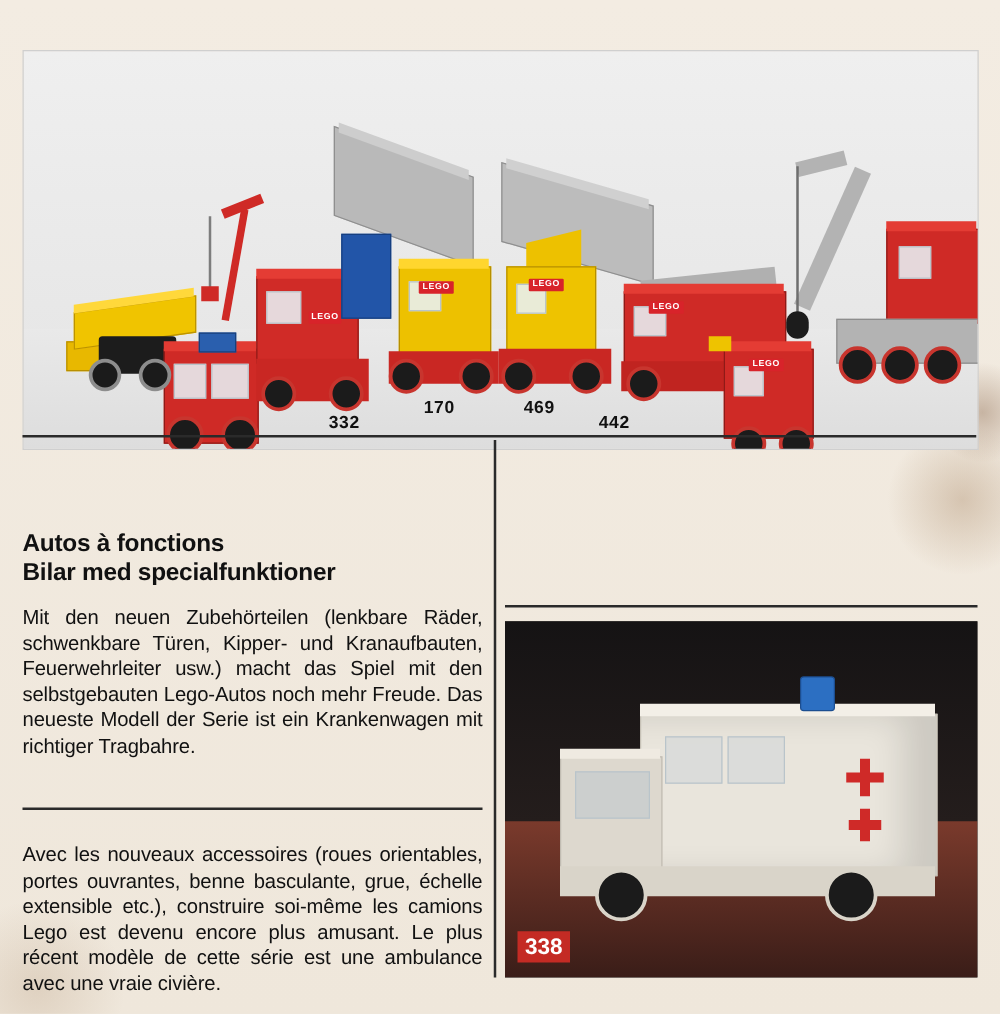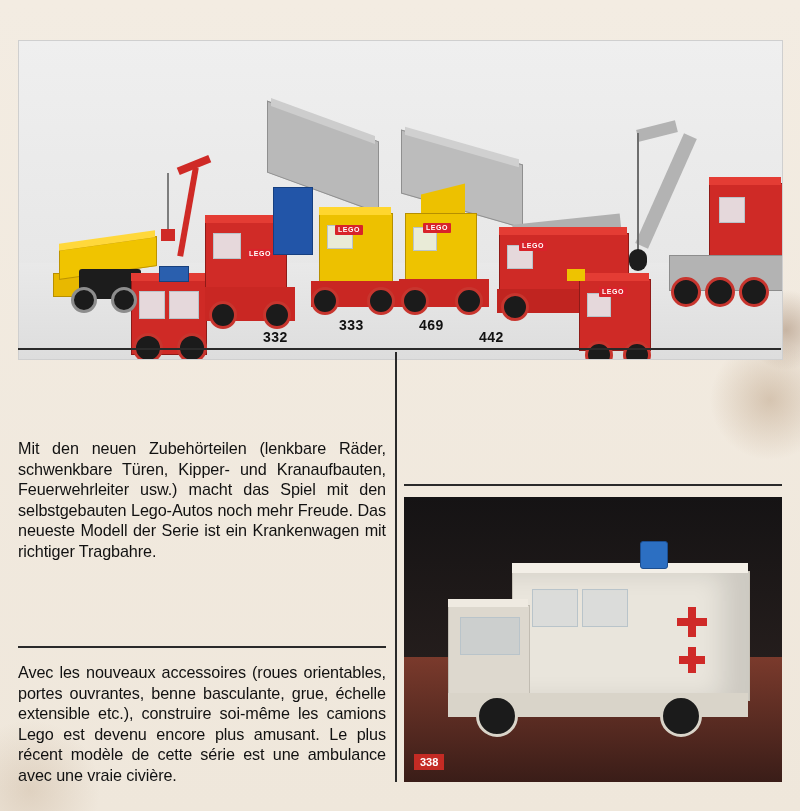--- a/index.html
+++ b/index.html
@@ -161,21 +161,21 @@
   .amb-bg-floor {
     position: absolute; left:0; bottom:0; right:0; height: 125px;
     background: linear-gradient(#7a3a2c, #3a1d18);
   }
   .amb-num {
     position: absolute;
     left: 10px;
     bottom: 12px;
     background: #c42b24;
     color: #fff;
-    font-size: 11px;
+    font-size: 18px;
     font-weight: bold;
     padding: 2px 6px;
   }
   .cross {
     position: absolute;
     background: #cf2a28;
   }
   .cross:before, .cross:after {
     content: "";
     position: absolute;
@@ -228,21 +228,21 @@
       <div class="brick" style="left:248px; top:80px; width:110px; height:70px; background:#b9b9b9; transform:skewY(20deg); border:1px solid #8f8f8f;"></div>
       <div class="brick" style="left:252px; top:76px; width:104px; height:8px; background:#cdcdcd; transform:skewY(20deg);"></div>
       <div class="brick" style="left:254px; top:146px; width:38px; height:66px; background:#2255a8; border:1px solid #163f80;"></div>
       <div class="brick" style="left:300px; top:172px; width:72px; height:72px; background:#edc100; border:1px solid #b68f00;"></div>
       <div class="brick" style="left:300px; top:166px; width:72px; height:8px; background:#ffd62e;"></div>
       <div class="win" style="left:308px; top:184px; width:24px; height:22px;"></div>
       <div class="logo-plate" style="left:316px; top:184px; width:28px; height:10px;">LEGO</div>
       <div class="brick" style="left:292px; top:240px; width:88px; height:26px; background:#c92723;"></div>
       <div class="wheel" style="left:292px; top:246px; width:28px; height:28px;"></div>
       <div class="wheel" style="left:348px; top:246px; width:28px; height:28px;"></div>
-      <div class="model-num" style="left:320px; top:276px;">333</div>
+      <div class="model-num" style="left:320px; top:276px;">170</div>
     </div>
 
     <div>
       <div class="brick" style="left:382px; top:106px; width:120px; height:62px; background:#bcbcbc; transform:skewY(16deg); border:1px solid #8f8f8f;"></div>
       <div class="brick" style="left:386px; top:102px; width:114px; height:8px; background:#d0d0d0; transform:skewY(16deg);"></div>
       <div class="brick" style="left:402px; top:148px; width:44px; height:56px; background:#edc100; transform:skewY(-14deg);"></div>
       <div class="brick" style="left:386px; top:172px; width:70px; height:72px; background:#eec300; border:1px solid #b68f00;"></div>
       <div class="win" style="left:394px; top:186px; width:22px; height:22px;"></div>
       <div class="logo-plate" style="left:404px; top:182px; width:28px; height:10px;">LEGO</div>
       <div class="brick" style="left:380px; top:238px; width:90px; height:28px; background:#c92723;"></div>
@@ -286,27 +286,29 @@
     </div>
   </div>
 
   <div class="hrule-top"></div>
   <div class="vrule"></div>
   <div class="hrule-right"></div>
   <div class="hrule-left"></div>
 
   <div class="col-left">
     <h1 class="headline">
+      <span>Autos à fonctions</span>
+      <span>Bilar med specialfunktioner</span>
     </h1>
     <p class="body-text de">Mit den neuen Zubehörteilen (lenkbare Räder, schwenkbare Türen, Kipper- und Kranaufbauten, Feuerwehrleiter usw.) macht das Spiel mit den selbstgebauten Lego-Autos noch mehr Freude.
 Das neueste Modell der Serie ist ein Krankenwagen mit richtiger Tragbahre.</p>
   </div>
 
   <div style="position:absolute; left:18px; top:658px; width:368px;">
-    <p class="body-text fr" style="margin-top:4px;">Avec les nouveaux accessoires (roues orientables, portes ouvrantes, benne basculante, grue, échelle extensible etc.), construire soi-même les camions Lego est devenu encore plus amusant.
+    <p class="body-text fr" style="margin-top:16px;">Avec les nouveaux accessoires (roues orientables, portes ouvrantes, benne basculante, grue, échelle extensible etc.), construire soi-même les camions Lego est devenu encore plus amusant.
 Le plus récent modèle de cette série est une ambulance avec une vraie civière.</p>
   </div>
 
 
   <div class="amb-photo">
     <div class="amb-bg-top"></div>
     <div class="amb-bg-floor"></div>
 
     <div class="brick" style="left:108px; top:74px; width:236px; height:128px; background:#e9e5dc; border:1px solid #c6c1b6; box-shadow: inset -26px 0 26px rgba(0,0,0,0.12);"></div>
     <div class="brick" style="left:108px; top:66px; width:236px; height:10px; background:#f3efe7;"></div>

